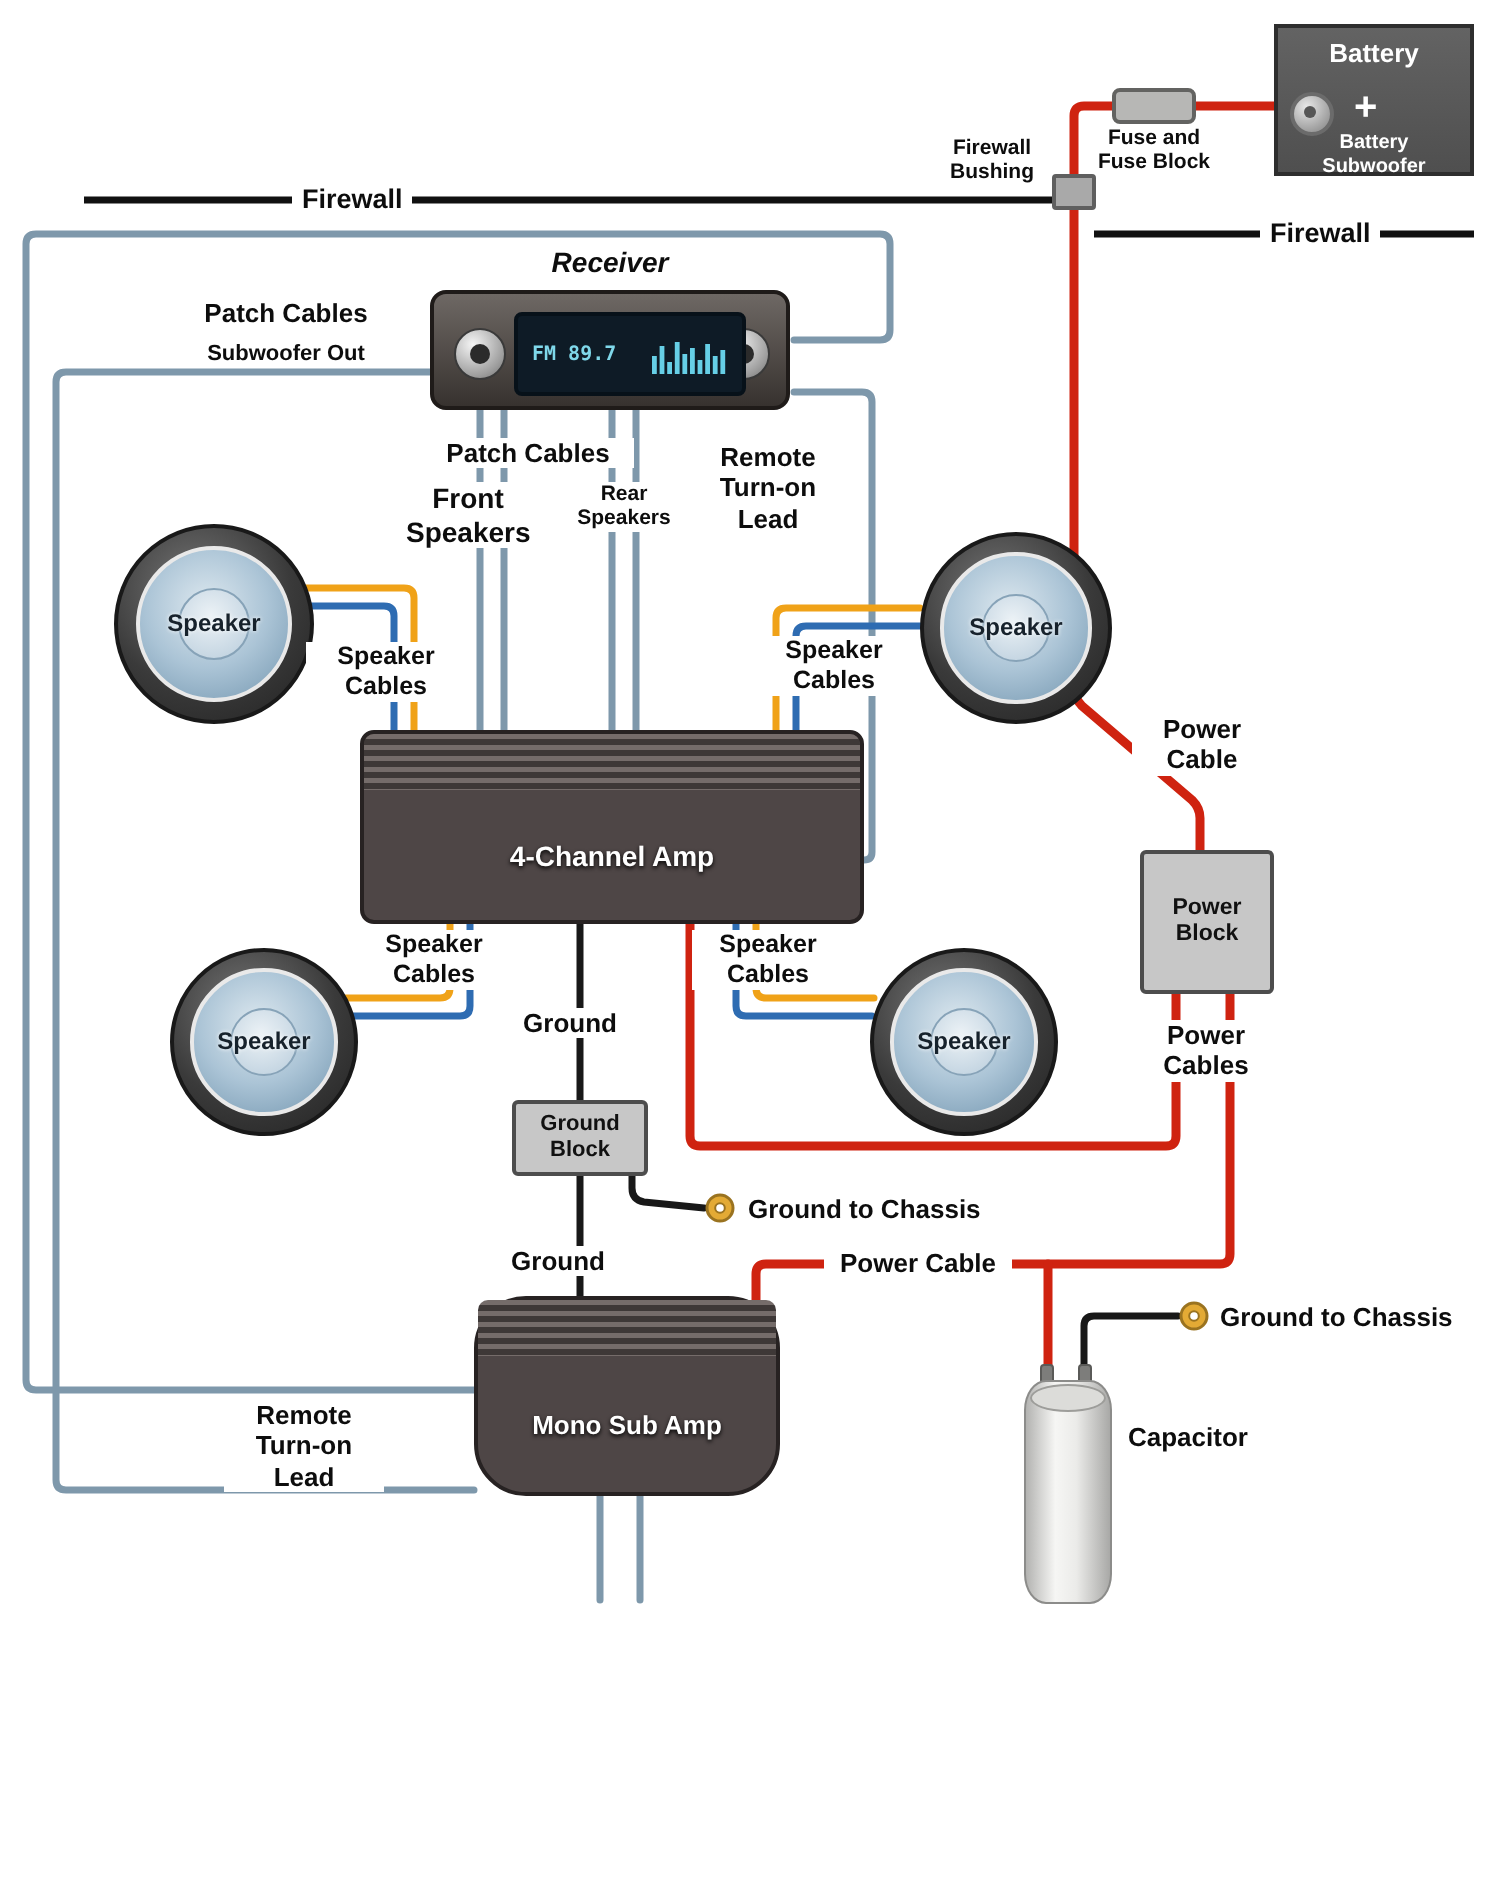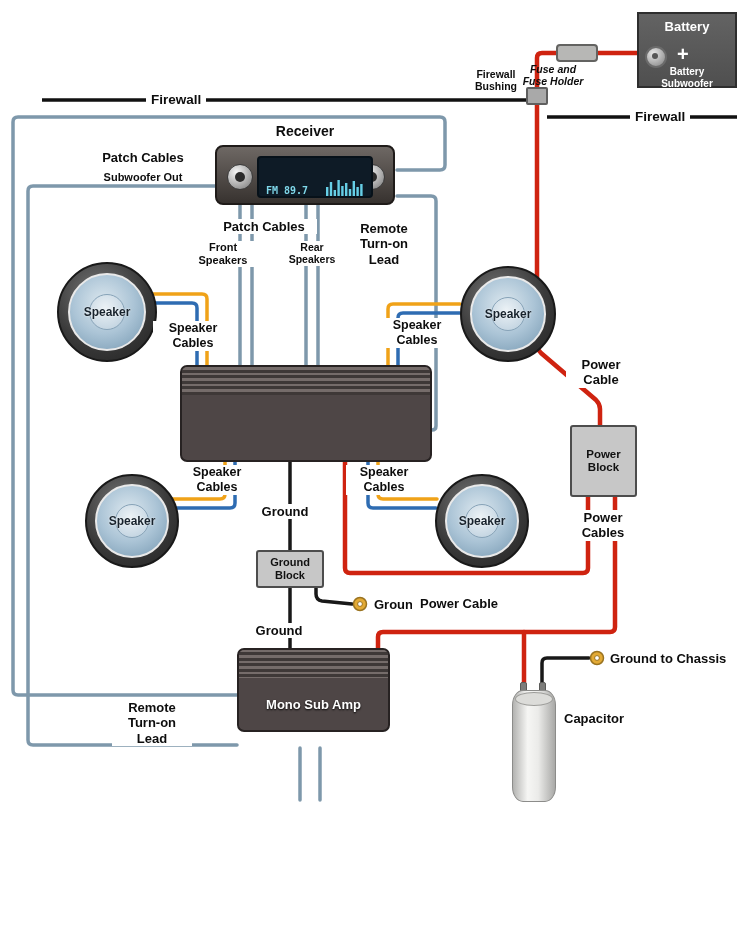--- a/index.html
+++ b/index.html
@@ -32,21 +32,21 @@
   .plus{position:absolute;color:#fff;font-weight:bold;font-size:20px;line-height:1;}
   .batt-term{position:absolute;left:0;right:0;color:#fff;font-weight:bold;font-size:10px;
              text-align:center;line-height:1.15;}
 
   
   .receiver{background:linear-gradient(180deg,#6e6864,#37322f);border:2px solid #1f1b19;border-radius:8px;}
   .knob{position:absolute;width:24px;height:24px;border-radius:50%;
         background:radial-gradient(circle at 35% 30%,#f5f5f5,#9c9c9c 70%,#6d6d6d);border:1px solid #3a3a3a;}
   .knob-center{position:absolute;left:7px;top:7px;width:10px;height:10px;border-radius:50%;background:#2b2b2b;}
   .display{position:absolute;background:#0e1b26;border:2px solid #071119;border-radius:4px;
-           display:flex;align-items:flex-end;justify-content:space-between;padding:0 7px;}
+           display:flex;align-items:center;justify-content:space-between;padding:0 7px;}
   .freq{color:#7fd8ea;font-size:10px;font-weight:bold;font-family:"DejaVu Sans Mono",monospace;}
 
   
   .spk{position:absolute;border-radius:50%;z-index:2;
        background:radial-gradient(circle at 40% 32%,#777 0%,#3a3a3a 55%,#222 100%);
        border:2px solid #191919;}
   .spk-cone{position:absolute;inset:9%;border-radius:50%;border:2px solid #e9e9e9;
        background:radial-gradient(circle at 45% 38%,#dde8ef 0%,#abc4d6 50%,#7396af 100%);}
   .spk-mid{position:absolute;inset:31%;border-radius:50%;border:1px solid #87a3b8;
        background:radial-gradient(circle at 45% 38%,#ecf2f6,#b9cddc);}
@@ -154,23 +154,26 @@
             <rect x="26.6" y="5" width="2.4" height="15"></rect>
           <rect x="30.4" y="11" width="2.4" height="9"></rect>
             <rect x="34.2" y="8" width="2.4" height="12"></rect>
         </g>
       </svg>
     </div>
   </div>
 
   <div class="comp amp" style="left:180px;top:365px;width:252px;height:97px;">
     <div class="amp-fins"></div>
-  </div>
-
-  <div class="comp amp" style="left:237px;top:648px;width:153px;height:84px;">
+    <div class="amp-body">
+        <span class="amp-label">4-Channel Amp</span>
+      </div>
+  </div>
+
+  <div class="comp amp" style="left:237px;top:648px;width:153px;height:100px;border-radius:26px;">
     <div class="amp-fins"></div>
     <div class="amp-body">
         <span class="amp-label" style="font-size:13px;">Mono Sub Amp</span>
       </div>
   </div>
 
   <div class="comp block" style="left:256px;top:550px;width:68px;height:38px;">
     <span><span>Ground</span><br><span>Block</span></span>
   </div>
 
@@ -198,40 +201,40 @@
     <div class="spk-cone"></div>
       <div class="spk-mid"></div>
     <div class="spk-label" style="font-size:12px;">Speaker</div>
   </div>
   <div class="spk" style="left:435px;top:474px;width:90px;height:90px;">
     <div class="spk-cone"></div>
       <div class="spk-mid"></div>
     <div class="spk-label" style="font-size:12px;">Speaker</div>
   </div>
 
-  <div class="lbl" style="left:245px;top:123px;width:120px;font-size:14px;">Receiver</div>
+  <div class="lbl" style="left:245px;top:123px;width:120px;font-size:14px;font-style:italic;">Receiver</div>
 
   <div class="lbl bg" style="left:146px;top:91px;padding:1px 5px;font-size:13.5px;">Firewall</div>
   <div class="lbl bg" style="left:630px;top:108px;padding:1px 5px;font-size:13.5px;">Firewall</div>
 
-  <div class="lbl" style="left:512px;top:63px;width:82px;font-size:10.5px;font-style:italic;">
-    <span>Fuse and</span><br><span>Fuse Holder</span>
+  <div class="lbl" style="left:536px;top:63px;width:82px;font-size:10.5px;">
+    <span>Fuse and</span><br><span>Fuse Block</span>
   </div>
 
   <div class="lbl" style="left:460px;top:68px;width:72px;font-size:10.5px;">
     <span>Firewall</span><br><span>Bushing</span>
   </div>
 
   <div class="lbl" style="left:88px;top:148px;width:110px;">
     <span style="font-size:13px;">Patch Cables</span><br>
     <span style="font-size:11px;margin-top:28px;">Subwoofer Out</span>
   </div>
 
   <div class="lbl bg" style="left:211px;top:219px;width:106px;font-size:13px;">Patch Cables</div>
-  <div class="lbl bg" style="left:192px;top:241px;width:62px;font-size:11px;">
+  <div class="lbl bg" style="left:203px;top:241px;width:62px;font-size:14px;">
     <span>Front</span><br><span>Speakers</span>
   </div>
   <div class="lbl bg" style="left:281px;top:241px;width:62px;font-size:10.5px;">
     <span>Rear</span><br><span>Speakers</span>
   </div>
 
   <div class="lbl" style="left:344px;top:221px;width:80px;font-size:13px;">
     <span>Remote</span><br>
     <span>Turn-on</span><br>
     <span>Lead</span>
@@ -255,21 +258,21 @@
 
   <div class="lbl bg left" style="left:372px;top:597px;padding:0 2px;font-size:13px;">Ground to Chassis</div>
   <div class="lbl bg left" style="left:608px;top:651px;padding:0 2px;font-size:13px;">Ground to Chassis</div>
 
   <div class="lbl bg" style="left:566px;top:357px;width:70px;font-size:13px;">
     <span>Power</span><br><span>Cable</span>
   </div>
   <div class="lbl bg" style="left:567px;top:510px;width:72px;font-size:13px;">
     <span>Power</span><br><span>Cables</span>
   </div>
-  <div class="lbl bg" style="left:412px;top:596px;width:94px;font-size:13px;">Power Cable</div>
+  <div class="lbl bg" style="left:412px;top:624px;width:94px;font-size:13px;">Power Cable</div>
 
   <div class="lbl left" style="left:564px;top:711px;font-size:13px;">Capacitor</div>
 
   <div class="lbl bg" style="left:112px;top:700px;width:80px;font-size:13px;">
     <span>Remote</span><br>
     <span>Turn-on</span><br>
     <span>Lead</span>
   </div>
 
 </div>

